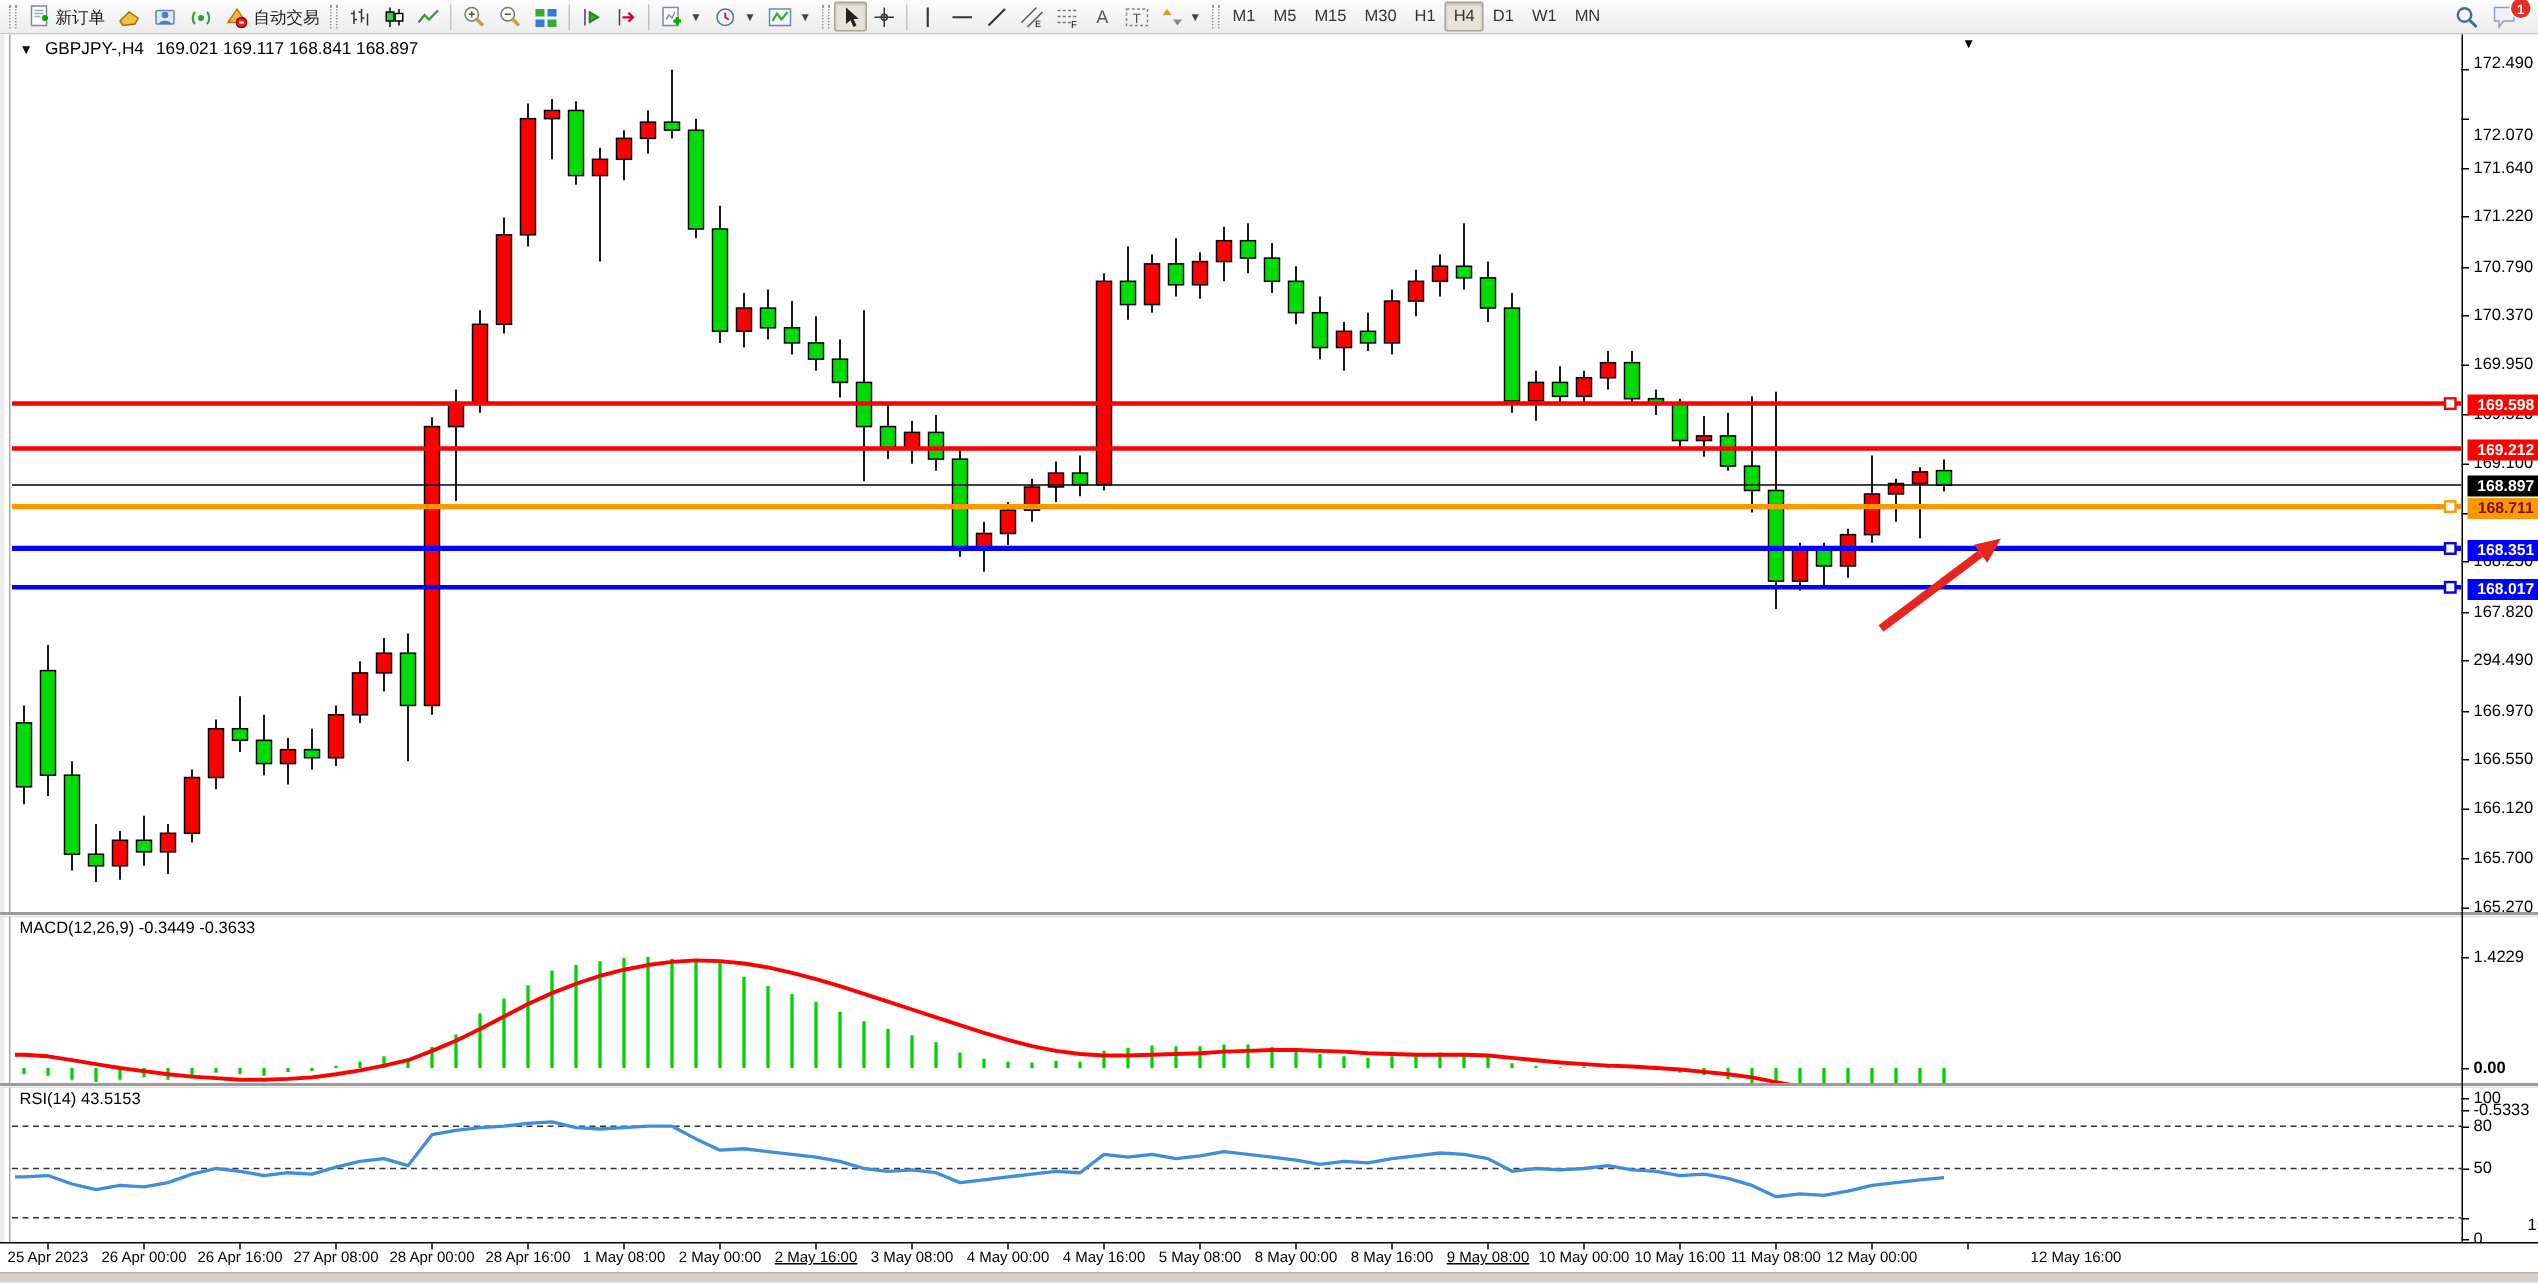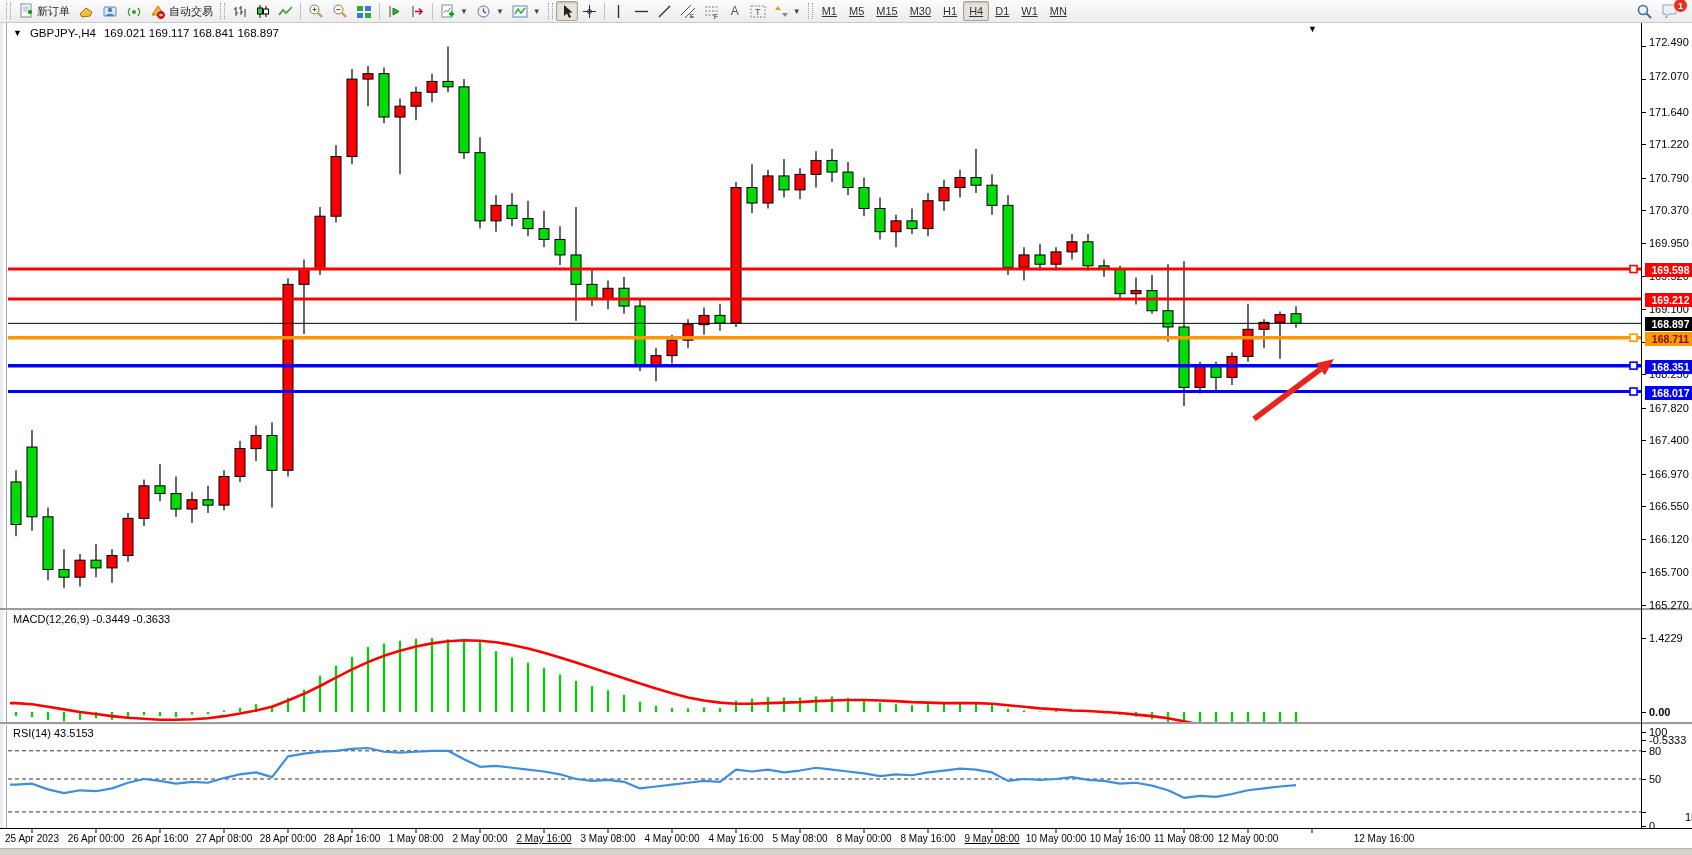--- a/index.html
+++ b/index.html
@@ -9,21 +9,21 @@
   .toolbar{position:absolute;left:0;top:0;width:1692px;height:23px;box-sizing:border-box;
            background:linear-gradient(#fcfcfc,#ececec);border-bottom:1px solid #c9c9c9;
            display:flex;align-items:center;padding:0 3px;}
   .tb-btn{height:20px;min-width:22px;display:flex;align-items:center;justify-content:center;
           gap:3px;padding:0 3px;border:1px solid transparent;border-radius:2px;
           font-size:11px;color:#1a1a1a;cursor:default;box-sizing:border-box;}
   .tb-btn.pressed{background:#e7e3da;border:1px solid #a9a49a;box-shadow:inset 0 1px 2px rgba(0,0,0,.18);}
   .tb-sep{width:1px;height:17px;background:#c2c2c2;margin:0 3px;flex:none;}
   .tb-grip{width:3px;height:16px;border-left:1px dotted #9a9a9a;border-right:1px dotted #9a9a9a;margin:0 3px;flex:none;}
   .tb-caret{font-size:8px;color:#444;margin-left:1px;}
-  .tf-btn{font-size:11px;color:#333;padding:0 5px;text-decoration:underline;}
+  .tf-btn{font-size:11px;color:#333;padding:0 5px;}
   .spacer{flex:1;}
   .badge{position:absolute;top:-4px;right:-6px;width:13px;height:13px;border-radius:50%;
          background:#e53022;color:#fff;font-size:9px;font-weight:bold;display:flex;
          align-items:center;justify-content:center;border:1px solid #fff;}
   
   .chart-window{position:absolute;left:0;top:23px;width:1692px;height:832px;background:#fff;}
   .left-gutter{position:absolute;left:0;top:0;width:7px;height:825px;background:#fff;
                border-right:1px solid #a9a9a9;box-sizing:border-box;border-left:3px solid #ececec;}
   .chart-title{position:absolute;left:13px;top:4px;font-size:11.5px;color:#000;display:flex;gap:8px;align-items:center;}
   .collapse-tri{font-size:9px;color:#000;cursor:default;}
@@ -551,21 +551,21 @@
   <div class="ind-label" style="top:704px;">
     <span>RSI(14)</span> <span>43.5153</span>
   </div>
 
   <div class="axis-vline" style="left:1641px;"></div>
 
   <div id="axis-layer">
       <div class="tickmark" style="top: 23px;"></div>
       <div class="price-label" style="top: 13px;">172.490</div>
       <div class="tickmark" style="top: 55.5374px;"></div>
-      <div class="price-label" style="top: 47px;">172.070</div>
+      <div class="price-label" style="top: 61px;">172.070</div>
       <div class="tickmark" style="top: 88.8495px;"></div>
       <div class="price-label" style="top: 82.8495px;">171.640</div>
       <div class="tickmark" style="top: 121.387px;"></div>
       <div class="price-label" style="top: 115.387px;">171.220</div>
       <div class="tickmark" style="top: 154.699px;"></div>
       <div class="price-label" style="top: 148.699px;">170.790</div>
       <div class="tickmark" style="top: 187.236px;"></div>
       <div class="price-label" style="top: 181.236px;">170.370</div>
       <div class="tickmark" style="top: 219.774px;"></div>
       <div class="price-label" style="top: 213.774px;">169.950</div>
@@ -573,21 +573,21 @@
       <div class="price-label" style="top: 247.086px;">169.520</div>
       <div class="tickmark" style="top: 285.623px;"></div>
       <div class="price-label" style="top: 279.623px;">169.100</div>
       <div class="tickmark" style="top: 318.935px;"></div>
       <div class="price-label" style="top: 312.935px;">168.670</div>
       <div class="tickmark" style="top: 351.473px;"></div>
       <div class="price-label" style="top: 345.473px;">168.250</div>
       <div class="tickmark" style="top: 384.785px;"></div>
       <div class="price-label" style="top: 378.785px;">167.820</div>
       <div class="tickmark" style="top: 417.322px;"></div>
-      <div class="price-label" style="top: 411.322px;">167.400</div>
+      <div class="price-label" style="top: 411.322px;">294.490</div>
       <div class="tickmark" style="top: 450.634px;"></div>
       <div class="price-label" style="top: 444.634px;">166.970</div>
       <div class="tickmark" style="top: 483.172px;"></div>
       <div class="price-label" style="top: 477.172px;">166.550</div>
       <div class="tickmark" style="top: 516.484px;"></div>
       <div class="price-label" style="top: 510.484px;">166.120</div>
       <div class="tickmark" style="top: 549.021px;"></div>
       <div class="price-label" style="top: 543.021px;">165.700</div>
       <div class="tickmark" style="top: 582.333px;"></div>
       <div class="price-label" style="top: 576.333px;">165.270</div>

